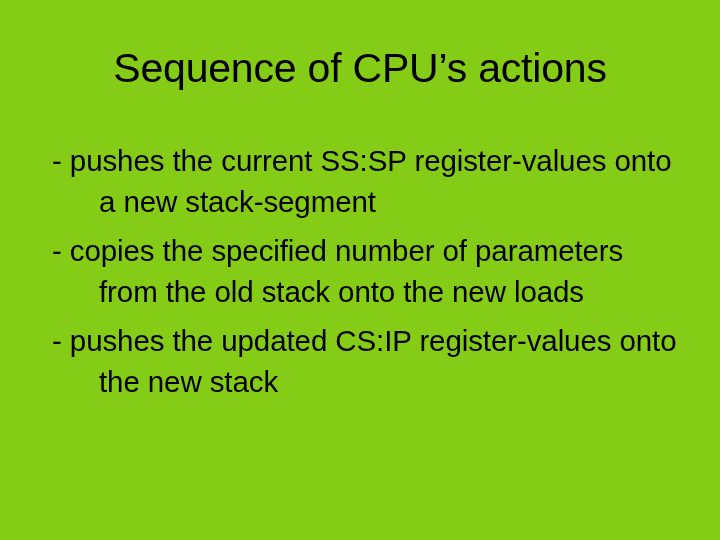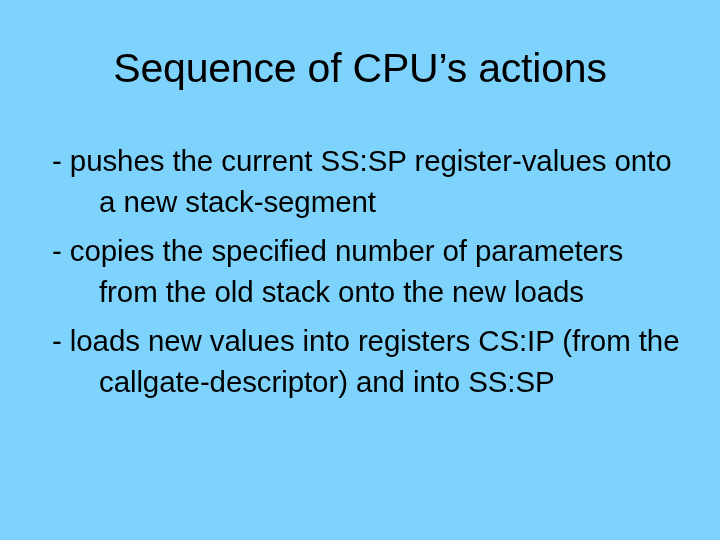--- a/index.html
+++ b/index.html
@@ -49,28 +49,28 @@
     text-indent: -47px;
     letter-spacing: -0.1px;
   }
   .bullet-line + .bullet-line {
     margin-top: 0px;
   }
 </style>
 </head>
 <body>
 
-<div id="slide" style="background: #7dd3fc; color: rgb(0, 0, 0);">
+<div id="slide" style="background: #84cc16; color: rgb(0, 0, 0);">
 
   <div id="slide-title">Sequence of CPU’s actions</div>
 
   <div id="slide-body">
 
     <p class="bullet-line">- pushes the current SS:SP register-values onto a new stack-segment</p>
 
     <p class="bullet-line">- copies the specified number of parameters from the old stack onto the new loads</p>
 
+    <p class="bullet-line">- pushes the updated CS:IP register-values onto the new stack</p>
 
-    <p class="bullet-line">- loads new values into registers CS:IP (from the callgate-descriptor) and into SS:SP</p>
 
   </div>
 
 </div>
 
 </body></html>

